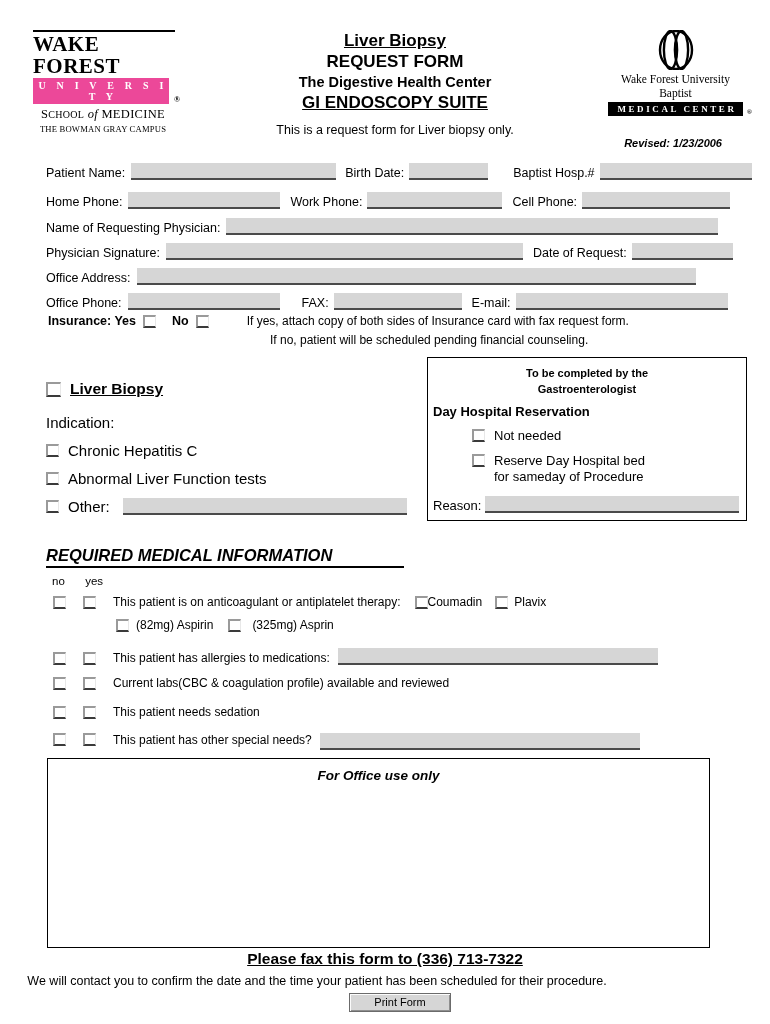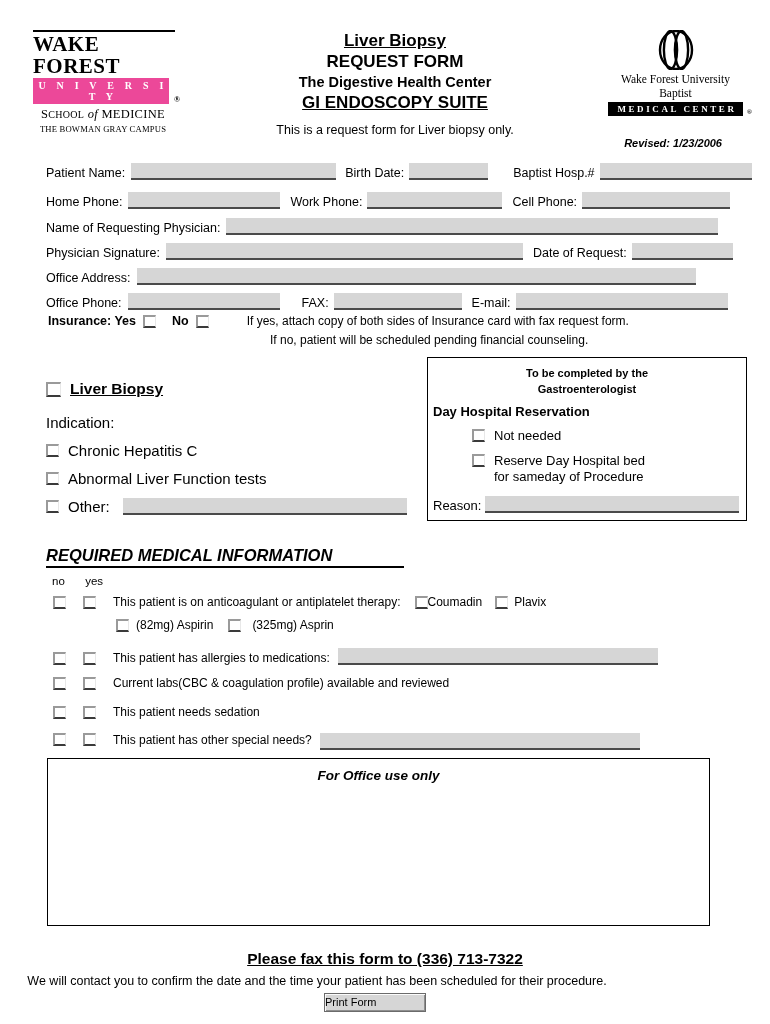--- a/index.html
+++ b/index.html
@@ -88,35 +88,35 @@
   .med-head { position: absolute; left: 46px; top: 546px; width: 358px;
               font-size: 16.5px; font-weight: bold; font-style: italic;
               border-bottom: 2px solid #000; padding-bottom: 1px; }
   .noyes { position: absolute; left: 52px; top: 575px; font-size: 11.5px; }
   .noyes span { display: inline-block; }
 
   .q { position: absolute; left: 53px; display: flex; align-items: center; }
   .q .cbs { display: flex; gap: 17px; }
   .q .txt { font-size: 12px; margin-left: 17px; white-space: nowrap; }
 
-  .office-box { position: absolute; left: 47px; top: 758px; width: 663px; height: 168px;
+  .office-box { position: absolute; left: 47px; top: 758px; width: 663px; height: 190px;
                 border: 1px solid #000; box-sizing: border-box; }
   .office-title { text-align: center; font-size: 13.5px; font-weight: bold;
                   font-style: italic; padding-top: 9px; }
 
   .fax-line { position: absolute; left: 0; top: 950px; width: 770px; text-align: center;
               font-size: 15.5px; font-weight: bold; }
   .fax-line span { text-decoration: underline; }
   .contact-line { position: absolute; left: 8px; top: 974px; width: 618px; text-align: center;
                   font-size: 12.5px; }
 
-  .print-btn { position: absolute; left: 324px; top: 993px; width: 100px; height: 17px;
+  .print-btn { position: absolute; left: 349px; top: 993px; width: 100px; height: 17px;
                background: #d6d6d6; border: 1px solid #6b6b6b;
                box-shadow: inset 1px 1px 0 #fbfbfb, inset -1px -1px 0 #8f8f8f;
-               font-size: 11px; line-height: 17px;
+               font-size: 11px; text-align: center; line-height: 17px;
                font-family: "Liberation Sans", sans-serif; color: #000; cursor: pointer; }
 </style>
 </head>
 <body>
 
 <div class="page">
 
   <div class="header">
 
     <div class="wf-logo">

